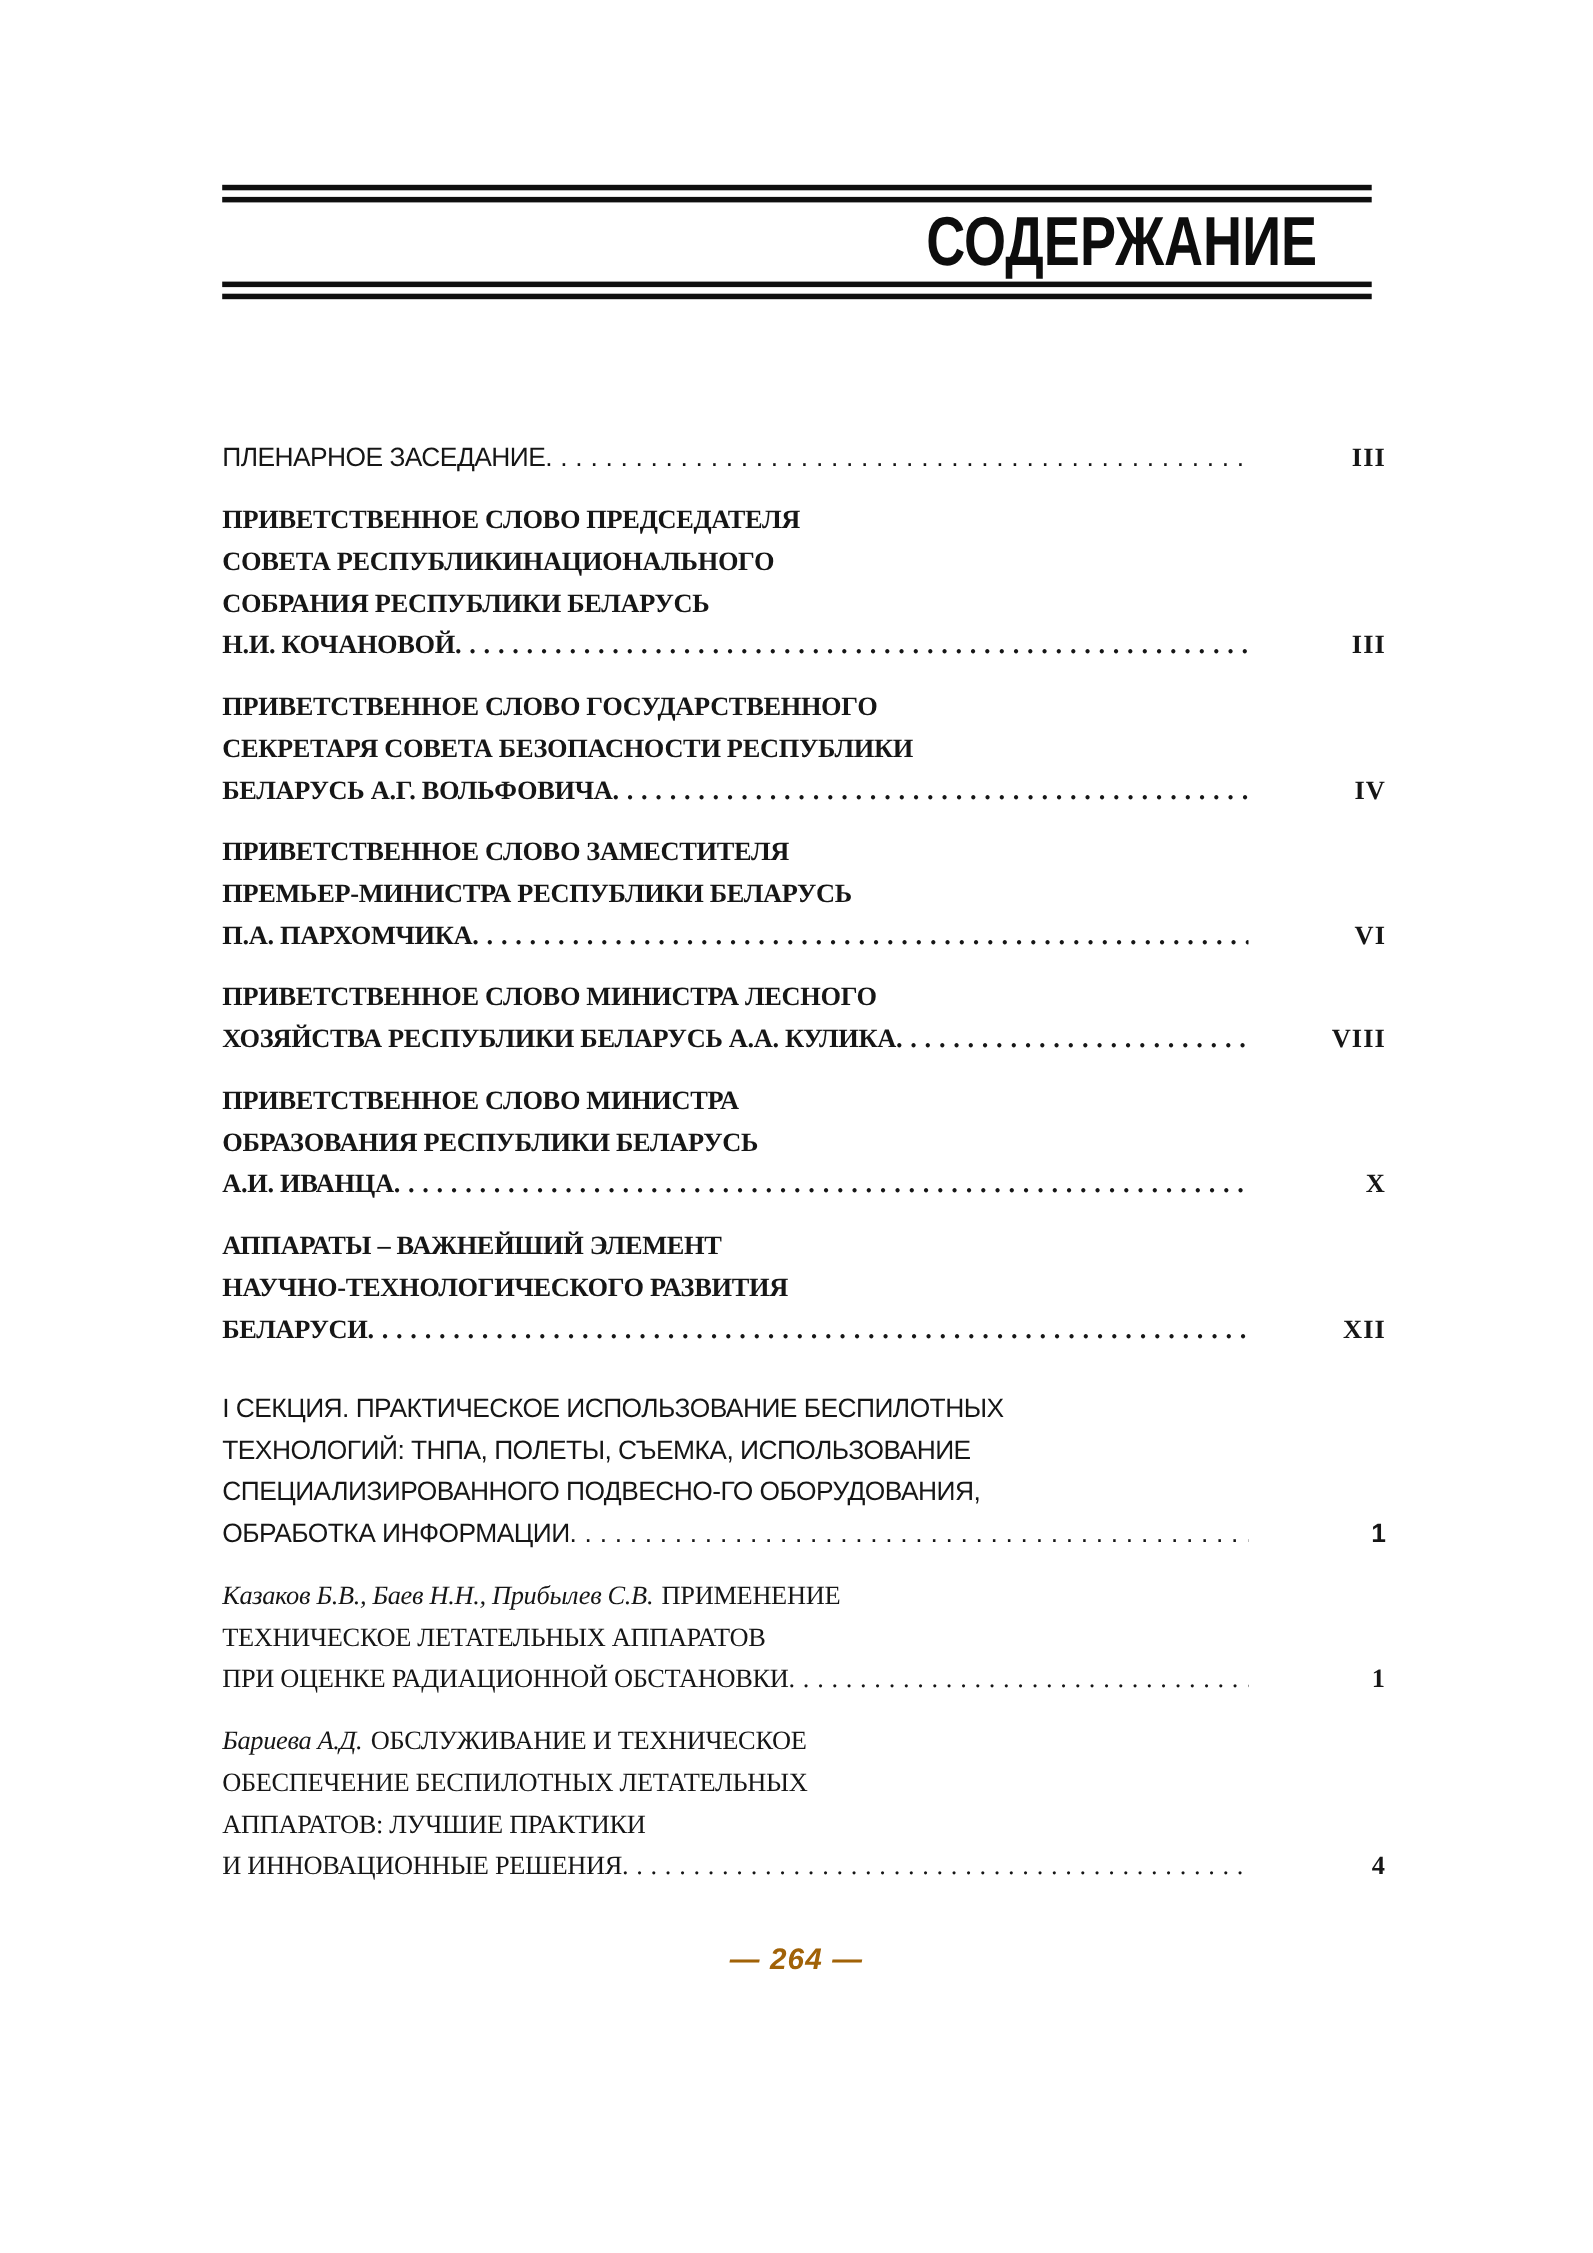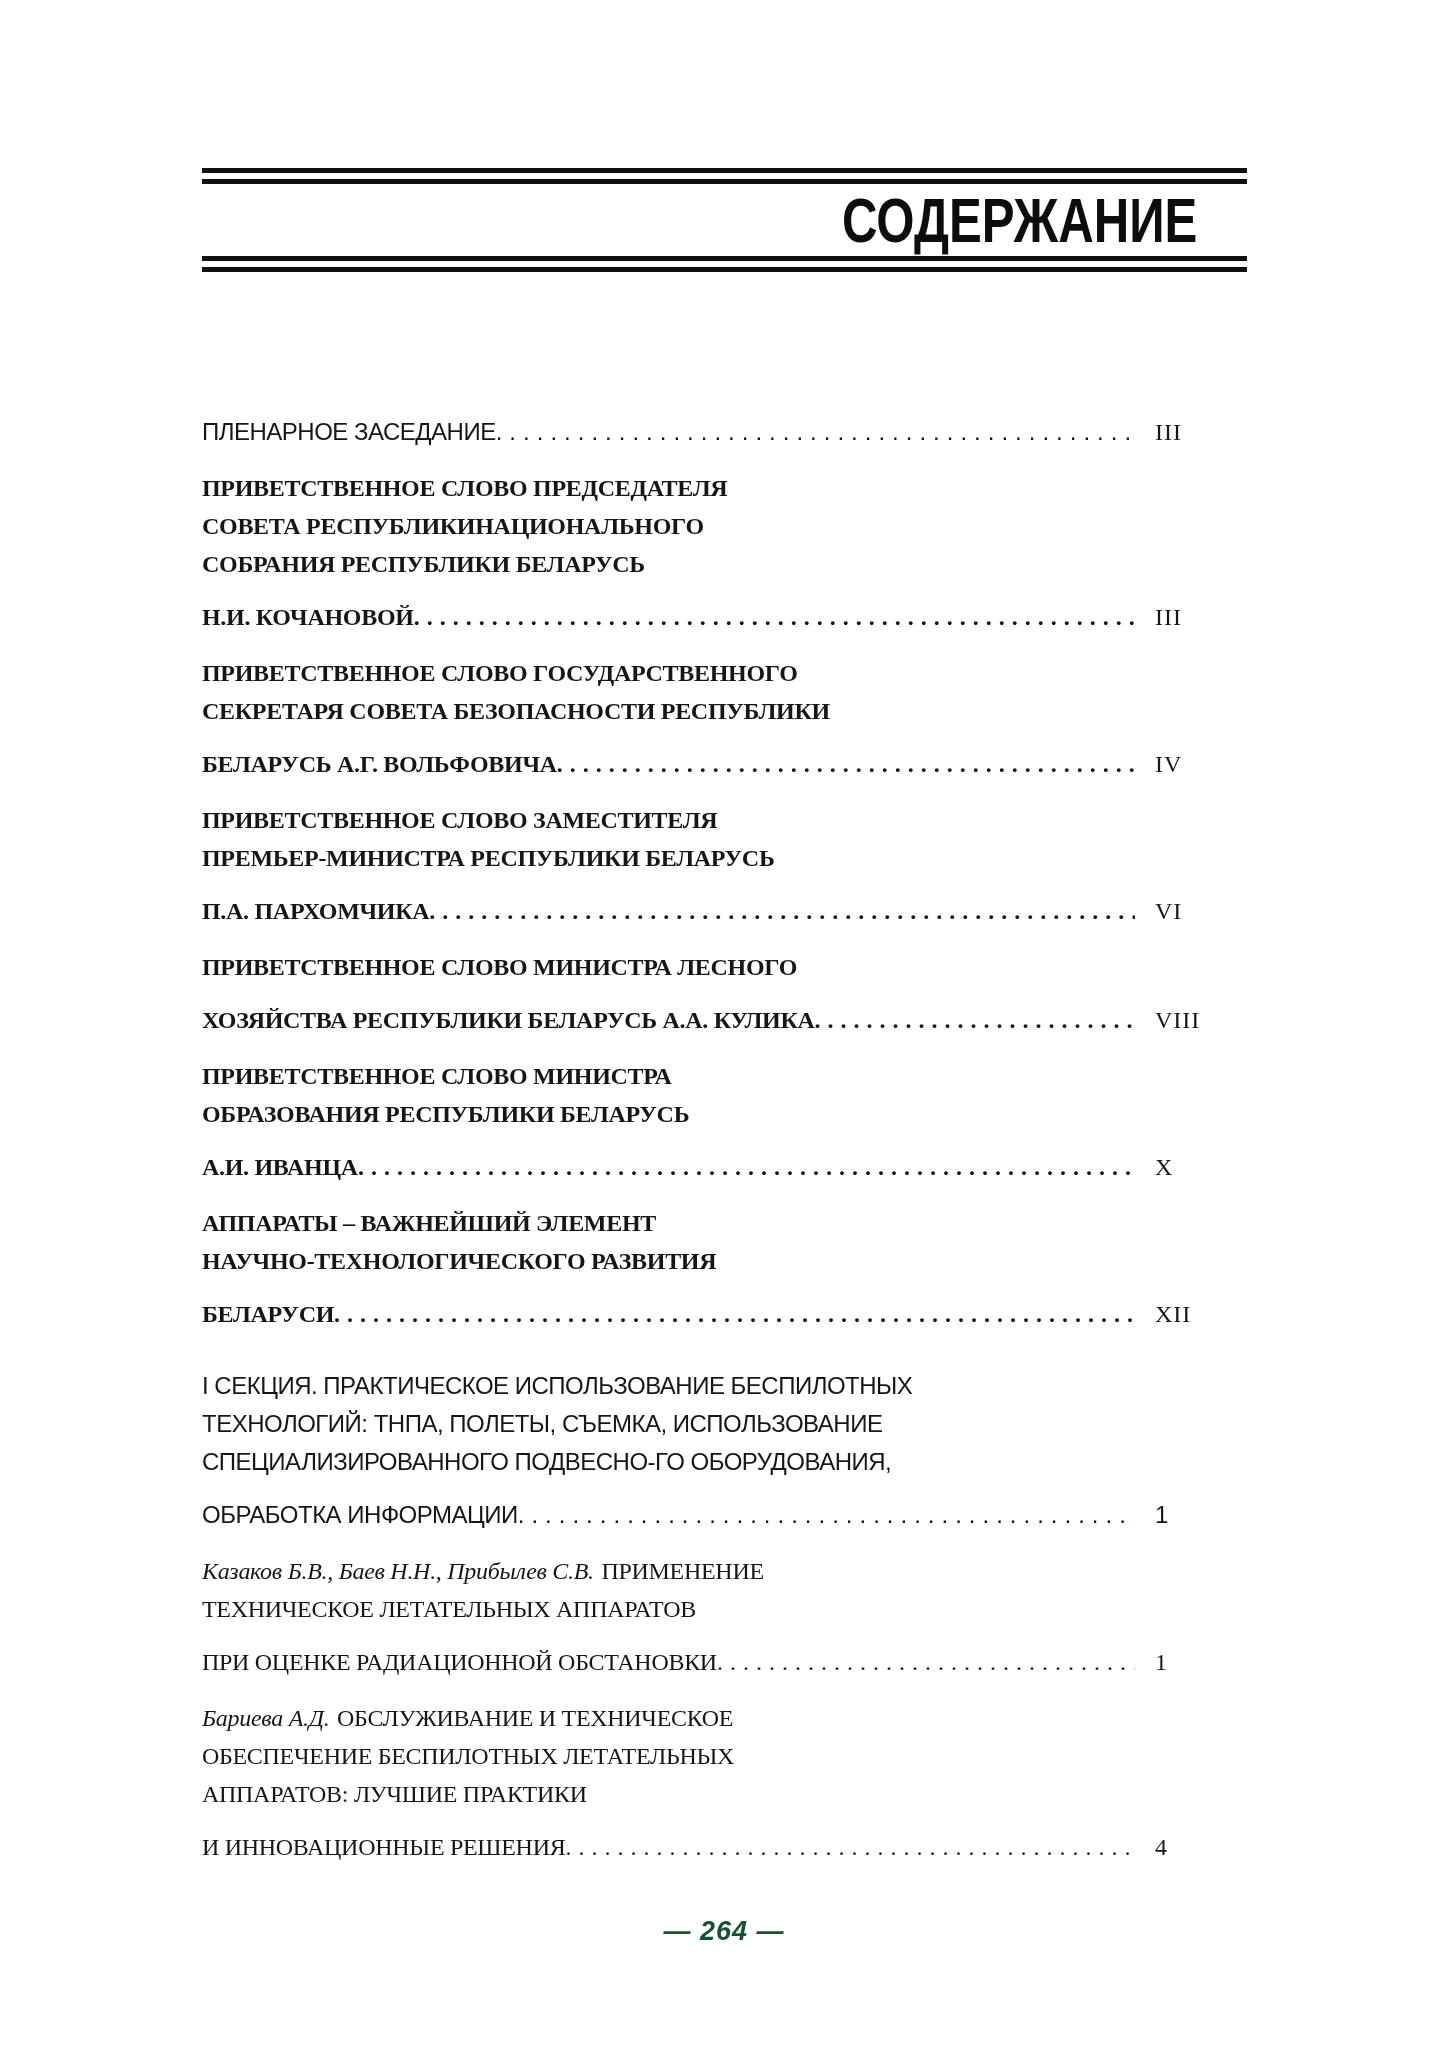--- a/index.html
+++ b/index.html
@@ -60,39 +60,38 @@
     height:38px;
   }
   .leader::after {
     content:"......................................................................................................................";
     letter-spacing:7px;
   }
 
   .pg {
     flex:0 0 auto;
     width:105px;
-    text-align:left;
+    text-align:right;
     font-family:"Liberation Serif", serif;
-    font-weight:400;
+    font-weight:700;
     font-style:normal;
     letter-spacing:1px;
-    margin-top:15px;
   }
   .pg.pg-sans { font-family:"Liberation Sans", sans-serif; letter-spacing:0; }
 
   
   .footer {
     margin-top:48px;
     text-align:center;
     font-family:"Liberation Sans", sans-serif;
     font-weight:700;
     font-style:italic;
     font-size:27px;
     line-height:34px;
-    color:#14532d;
+    color:#a16207;
     letter-spacing:1px;
   }
 </style>
 </head>
 <body>
 
 <div class="sheet">
 
   <div class="title-block">
     <span class="title-text">СОДЕРЖАНИЕ</span>

